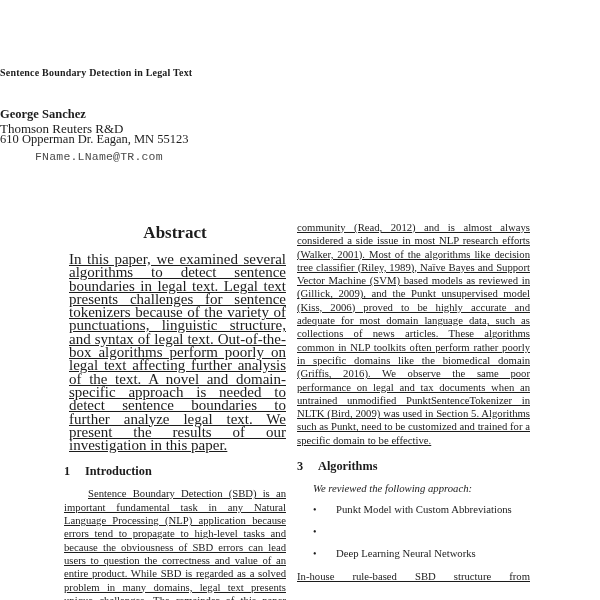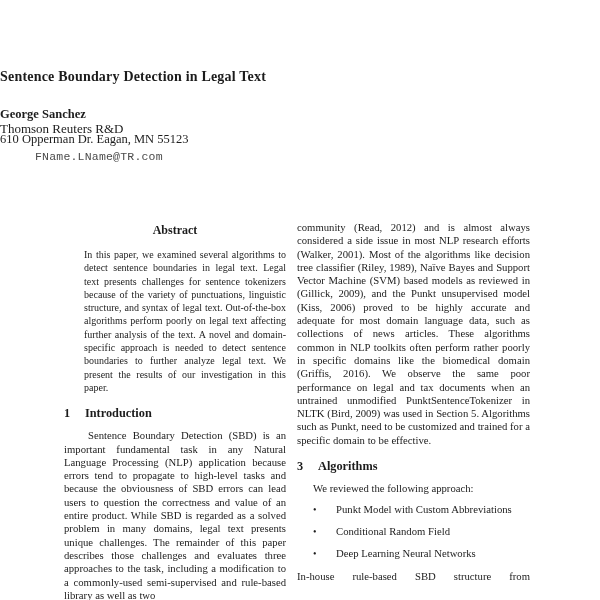--- a/index.html
+++ b/index.html
@@ -11,21 +11,21 @@
     position: relative;
     width: 600px;
     height: 600px;
     background: #ffffff;
     overflow: hidden;
     font-family: "Liberation Serif", serif;
     color: #1c1c1c;
   }
   .title {
     position: absolute; left: 0; top: 60px; width: 600px;
-    font-size: 14px; font-weight: bold; letter-spacing: 0.2px;
+    font-size: 10px; font-weight: bold; letter-spacing: 0.2px;
   }
   .author-name {
     position: absolute; left: 0; top: 107px; width: 548px;
     font-size: 12.5px; font-weight: bold;
   }
   .affiliation {
     position: absolute; left: 0; top: 121px; width: 600px;
     font-size: 13px;
   }
   .address {
@@ -40,34 +40,35 @@
   
   .col { position: absolute; top: 221px; overflow: hidden; }
   .col-left  { left: 64px;  width: 222px; height: 379px; }
   .col-right { left: 297px; width: 233px; height: 379px; }
 
   .body-text {
     font-size: 10.7px;
     line-height: 13.3px;
     text-align: justify;
     margin: 0;
+    text-decoration: underline;
   }
   .abstract-heading {
-    font-size: 12px; font-weight: bold; text-align: center;
+    font-size: 17px; font-weight: bold; text-align: center;
     margin: 2px 0 10px 0;
   }
-  .abstract-body { margin-left: 20px; font-size: 10px; }
+  .abstract-body { margin-left: 5px; font-size: 15px; }
   .sec-heading {
     display: flex; align-items: baseline;
     font-size: 12.3px; font-weight: bold;
     margin: 12px 0 8px 0;
   }
   .sec-num { width: 21px; flex: 0 0 21px; }
   .indent-first { text-indent: 24px; }
-  .lead-line { margin: 0 0 0 16px; font-size: 10.7px; line-height: 13.3px; }
+  .lead-line { margin: 0 0 0 16px; font-size: 10.7px; line-height: 13.3px; font-style: italic; }
   .bullet-list { list-style: none; margin: 8px 0 0 0; padding: 0; }
   .bullet-list li {
     display: flex; align-items: baseline;
     margin: 0 0 8.5px 16px;
     font-size: 10.7px; line-height: 13.3px;
   }
   .bullet-dot { flex: 0 0 23px; font-size: 10px; }
   .stretch-line {
     margin-top: 10px;
     text-align: justify;
@@ -105,21 +106,20 @@
     </h3>
     <p class="lead-line">We reviewed the following approach:</p>
 
     <ul class="bullet-list">
       <li>
         <span class="bullet-dot">•</span>
         <span>Punkt Model with Custom Abbreviations</span>
       </li>
       <li>
         <span class="bullet-dot">•</span>
-        <span>Conditional Random Field</span>
       </li>
       <li>
         <span class="bullet-dot">•</span>
         <span>Deep Learning Neural Networks</span>
       </li>
     </ul>
 
     <p class="body-text stretch-line">In-house rule-based SBD structure from</p>
   </div>
 

